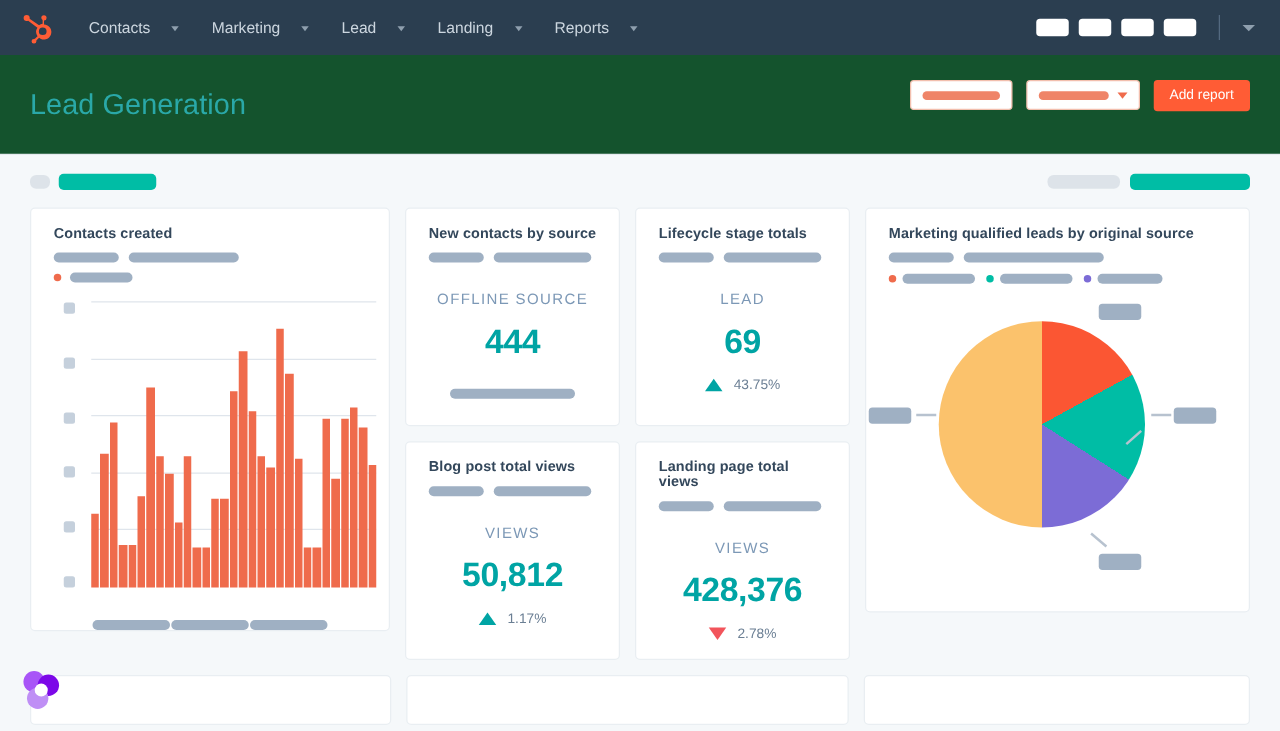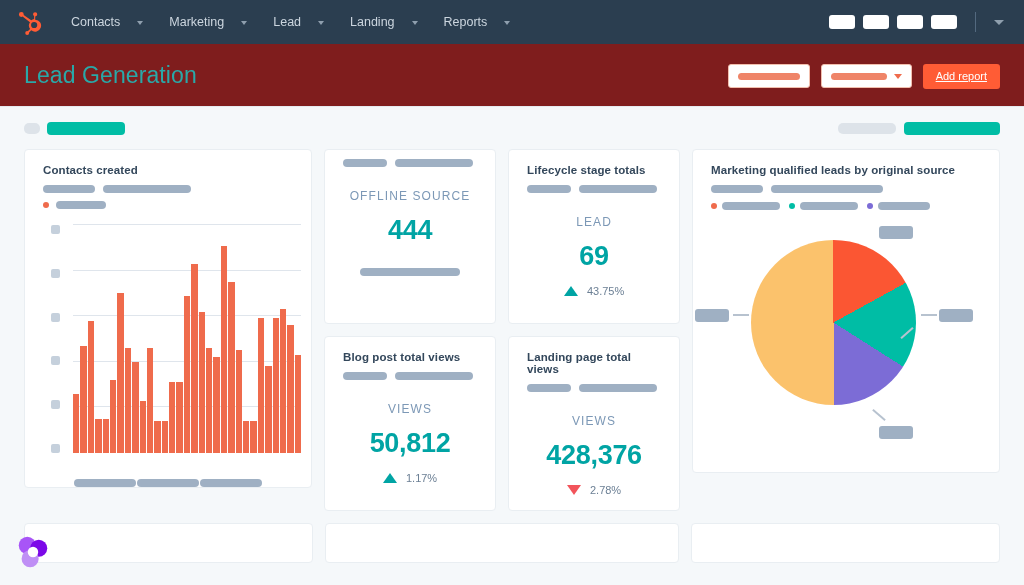--- a/index.html
+++ b/index.html
@@ -45,21 +45,21 @@
   .nav-chev {
     width: 0; height: 0;
     border-left: 5px solid transparent;
     border-right: 5px solid transparent;
     border-top: 5px solid #8f9fae;
     margin-right: 6px;
   }
 
   
   .pagehead {
-    height: 63px; background: #7f1d1d;
+    height: 80px; background: #14532d;
     border-bottom: 1px solid #e5eaef;
     display: flex; align-items: center;
     padding: 0 24px; position: relative;
   }
   .pagetitle {
     font-size: 23px; color: #2aa8a8; letter-spacing: .1px;
   }
   .head-actions {
     position: absolute; right: 24px; top: 0; height: 64px;
     display: flex; align-items: center; gap: 11px;
@@ -74,21 +74,21 @@
   .bar-w2 { width: 56px; }
   .caret-o {
     width: 0; height: 0;
     border-left: 4px solid transparent;
     border-right: 4px solid transparent;
     border-top: 5px solid #ef6b4c;
   }
   .btn-solid {
     background: #ff5c35; color: #fff; font-size: 11px;
     border-radius: 3px; height: 25px; padding: 0 13px;
-    display: flex; align-items: center; cursor: pointer; text-decoration: underline;
+    display: flex; align-items: center; cursor: pointer;
   }
 
   
   .filterbar {
     height: 42px; display: flex; align-items: center;
     padding: 0 24px; position: relative;
   }
   .f-gray { height: 11px; border-radius: 5px; background: #dde3e9; }
   .f-teal { height: 13px; border-radius: 4px; background: #00bda5; }
   .fb-left { display: flex; align-items: center; gap: 7px; }
@@ -339,20 +339,21 @@
       <div class="xlab"></div>
       <div class="xlab"></div>
       <div class="xlab"></div>
     </div>
   </div>
 
   <div class="col-mid">
 
     <div class="kpicol">
       <div class="card kpi">
+        <div class="card-title">New contacts by source</div>
         <div class="ph-row">
           <div class="ph" style="width:44px"></div>
           <div class="ph" style="width:78px"></div>
         </div>
         <div class="kpi-label">OFFLINE SOURCE</div>
         <div class="kpi-value">444</div>
         <div class="kpi-underbar"></div>
       </div>
 
       <div class="card kpi">

